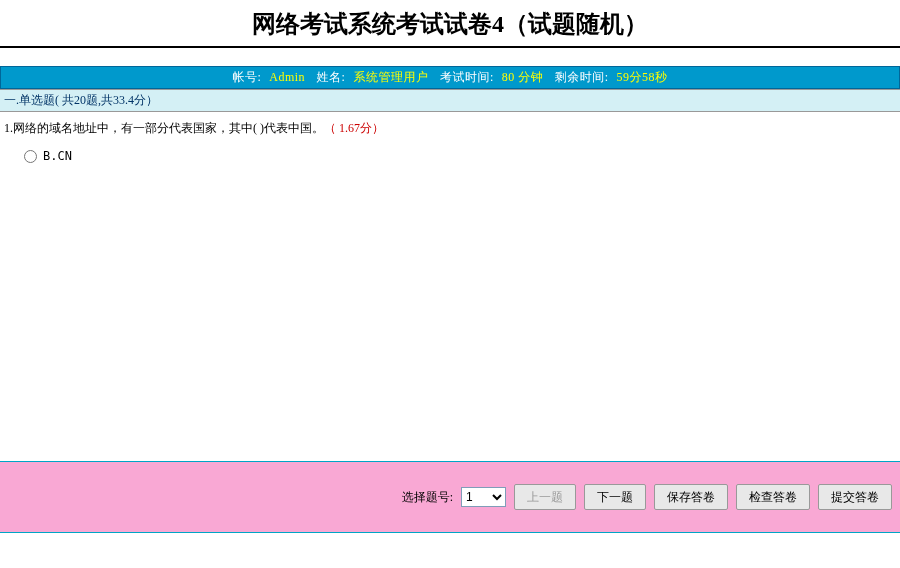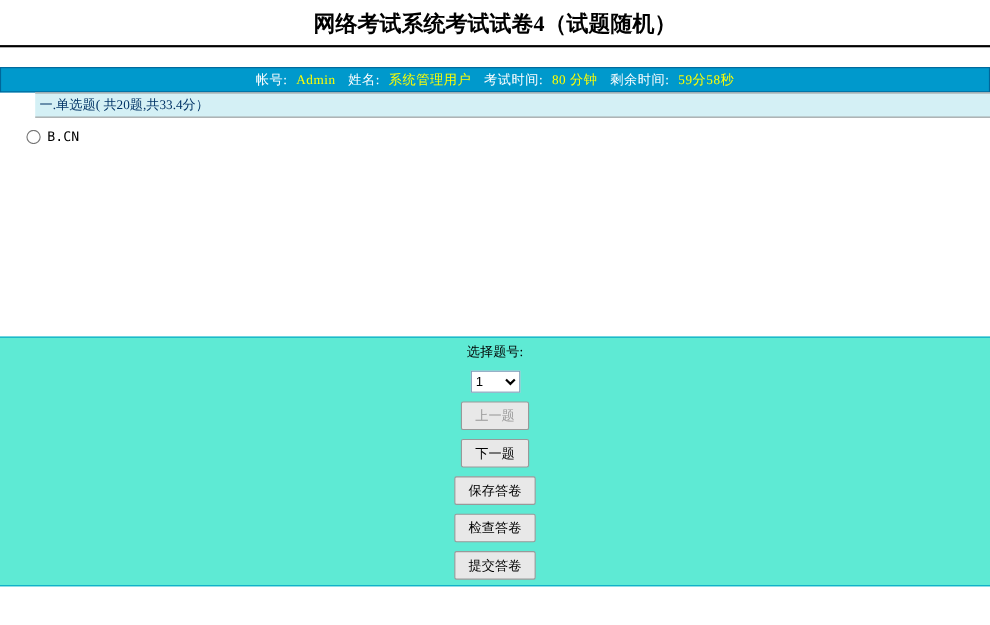--- a/index.html
+++ b/index.html
@@ -14,21 +14,21 @@
       width: 900px;
       height: 568px;
       position: relative;
     }
     .header {
       text-align: center;
       padding: 8px 0 6px 0;
       border-bottom: 2px solid #000;
     }
     .header-title {
-      font-size: 20px;
+      font-size: 24px;
       font-weight: bold;
       font-family: SimSun, "宋体", serif;
     }
     .spacer {
       height: 18px;
     }
     .info-bar {
       background: #0099cc;
       border: 1px solid #006699;
       color: #ffffff;
@@ -44,21 +44,20 @@
     .info-value {
       color: #ffff00;
     }
     .section-header {
       background: #d4f0f5;
       border-top: 1px solid #999;
       border-bottom: 1px solid #999;
       padding: 2px 4px;
       color: #003366;
       font-size: 12px;
-      margin-left: 32px;
     }
     .question-area {
       padding: 8px 4px 4px 4px;
     }
     .question-text {
       font-size: 12px;
       color: #000;
       margin-bottom: 10px;
     }
     .question-points {
@@ -78,29 +77,28 @@
     }
     .option-label {
       font-size: 12px;
       font-family: SimSun, "宋体", monospace;
     }
     .footer-bar {
       position: absolute;
       bottom: 35px;
       left: 0;
       right: 0;
-      background: #5eead4;
+      background: #f9a8d4;
       border-top: 1px solid #00a5c6;
       border-bottom: 1px solid #00a5c6;
-      padding: 5px 8px;
+      padding: 22px 8px;
       display: flex;
       justify-content: flex-end;
       align-items: center;
       gap: 8px;
-      flex-direction: column;
     }
     .footer-label {
       font-size: 12px;
       color: #000;
     }
     .footer-select {
       font-size: 12px;
       height: 20px;
       border: 1px solid #7f9db9;
       background: #fff;
@@ -132,20 +130,23 @@
 <div class="info-bar">
   <span>帐号:</span><span class="info-value">Admin</span>
   <span>姓名:</span><span class="info-value">系统管理用户</span>
   <span>考试时间:</span><span class="info-value">80 分钟</span>
   <span>剩余时间:</span><span class="info-value">59分58秒</span>
 </div>
 
 <div class="section-header">一.单选题( 共20题,共33.4分）</div>
 
 <div class="question-area">
+  <div class="question-text">
+    <span>1.</span><span>网络的域名地址中，有一部分代表国家，其中( )代表中国。</span><span class="question-points">（ 1.67分）</span>
+  </div>
   <div class="options">
     <div class="option-row">
       <input type="radio" name="q1" style="">
       <span class="option-label">B.CN</span>
     </div>
   </div>
 </div>
 
 <div class="footer-bar">
   <span class="footer-label">选择题号:</span>

